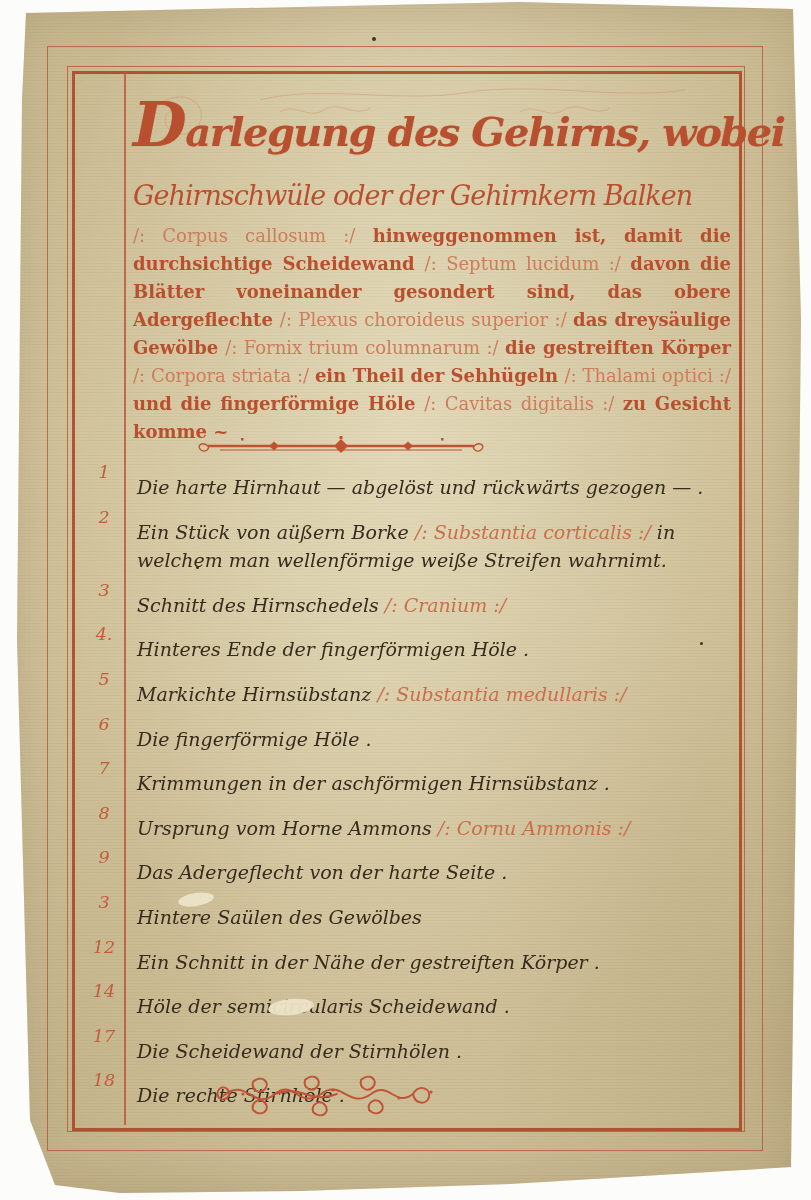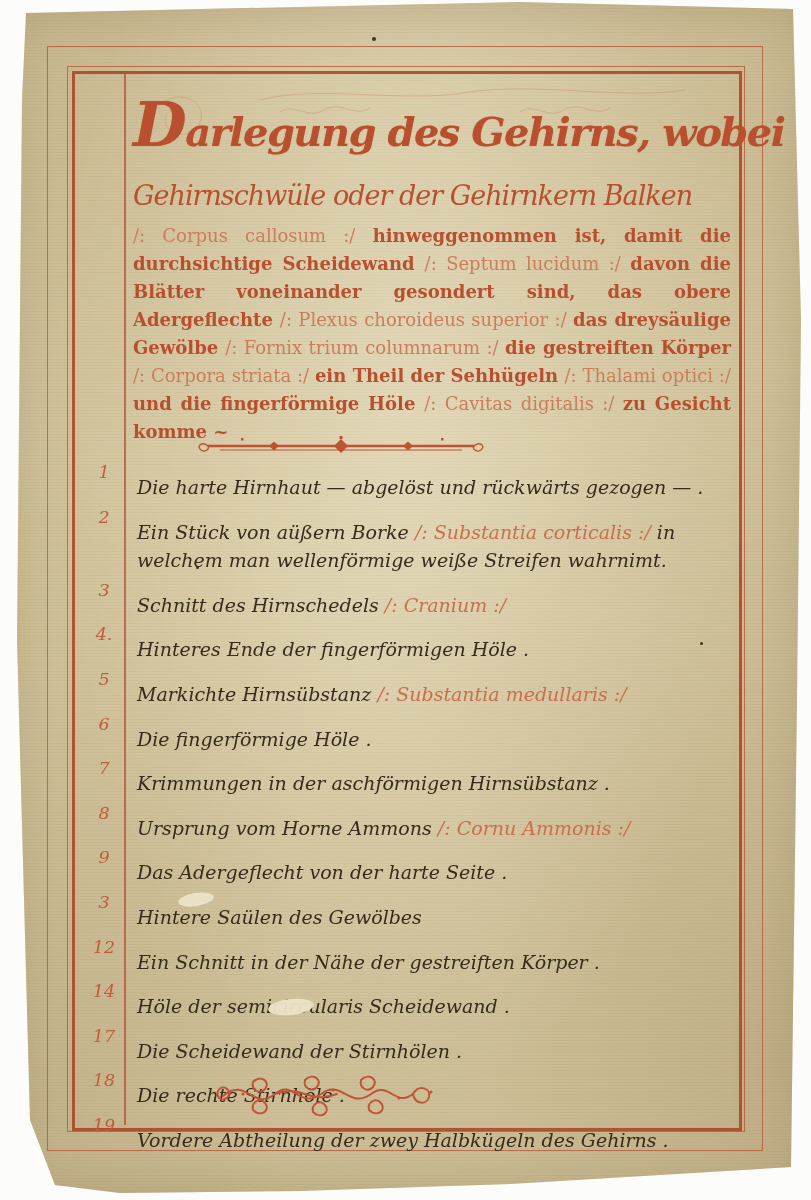--- a/index.html
+++ b/index.html
@@ -151,24 +151,20 @@
           <span class="txt"><span class="ger">Höle der semicircularis Scheidewand .</span></span>
         </div>
         <div class="row">
           <span class="num">17</span>
           <span class="txt"><span class="ger">Die Scheidewand der Stirnhölen .</span></span>
         </div>
         <div class="row">
           <span class="num">18</span>
           <span class="txt"><span class="ger">Die rechte Stirnhöle .</span></span>
         </div>
-        <div class="row">
-          <span class="num">19</span>
-          <span class="txt"><span class="ger">Vordere Abtheilung der zwey Halbkügeln des Gehirns .</span></span>
-        </div>
       </div>
 
     <svg class="tailpiece" width="224" height="52" viewBox="0 0 224 52">
       <g fill="none" stroke="#bf5536" stroke-width="2" stroke-linecap="round">
         <path d="M6 30 c-5 -8 4 -14 9 -8 c4 6 -4 12 -9 8"></path>
         <path d="M10 28 C34 8 40 44 62 26 C80 10 86 42 108 26 C128 10 136 42 158 26 C176 12 182 40 200 26"></path>
         <path d="M200 26 c6 -10 18 -6 16 3 c-2 8 -14 8 -16 -3"></path>
         <path d="M40 14 c8 -8 18 0 12 7 c-5 6 -14 1 -12 -7"></path>
         <path d="M92 12 c8 -8 18 0 12 7 c-5 6 -14 1 -12 -7"></path>
         <path d="M148 12 c8 -8 18 0 12 7 c-5 6 -14 1 -12 -7"></path>

